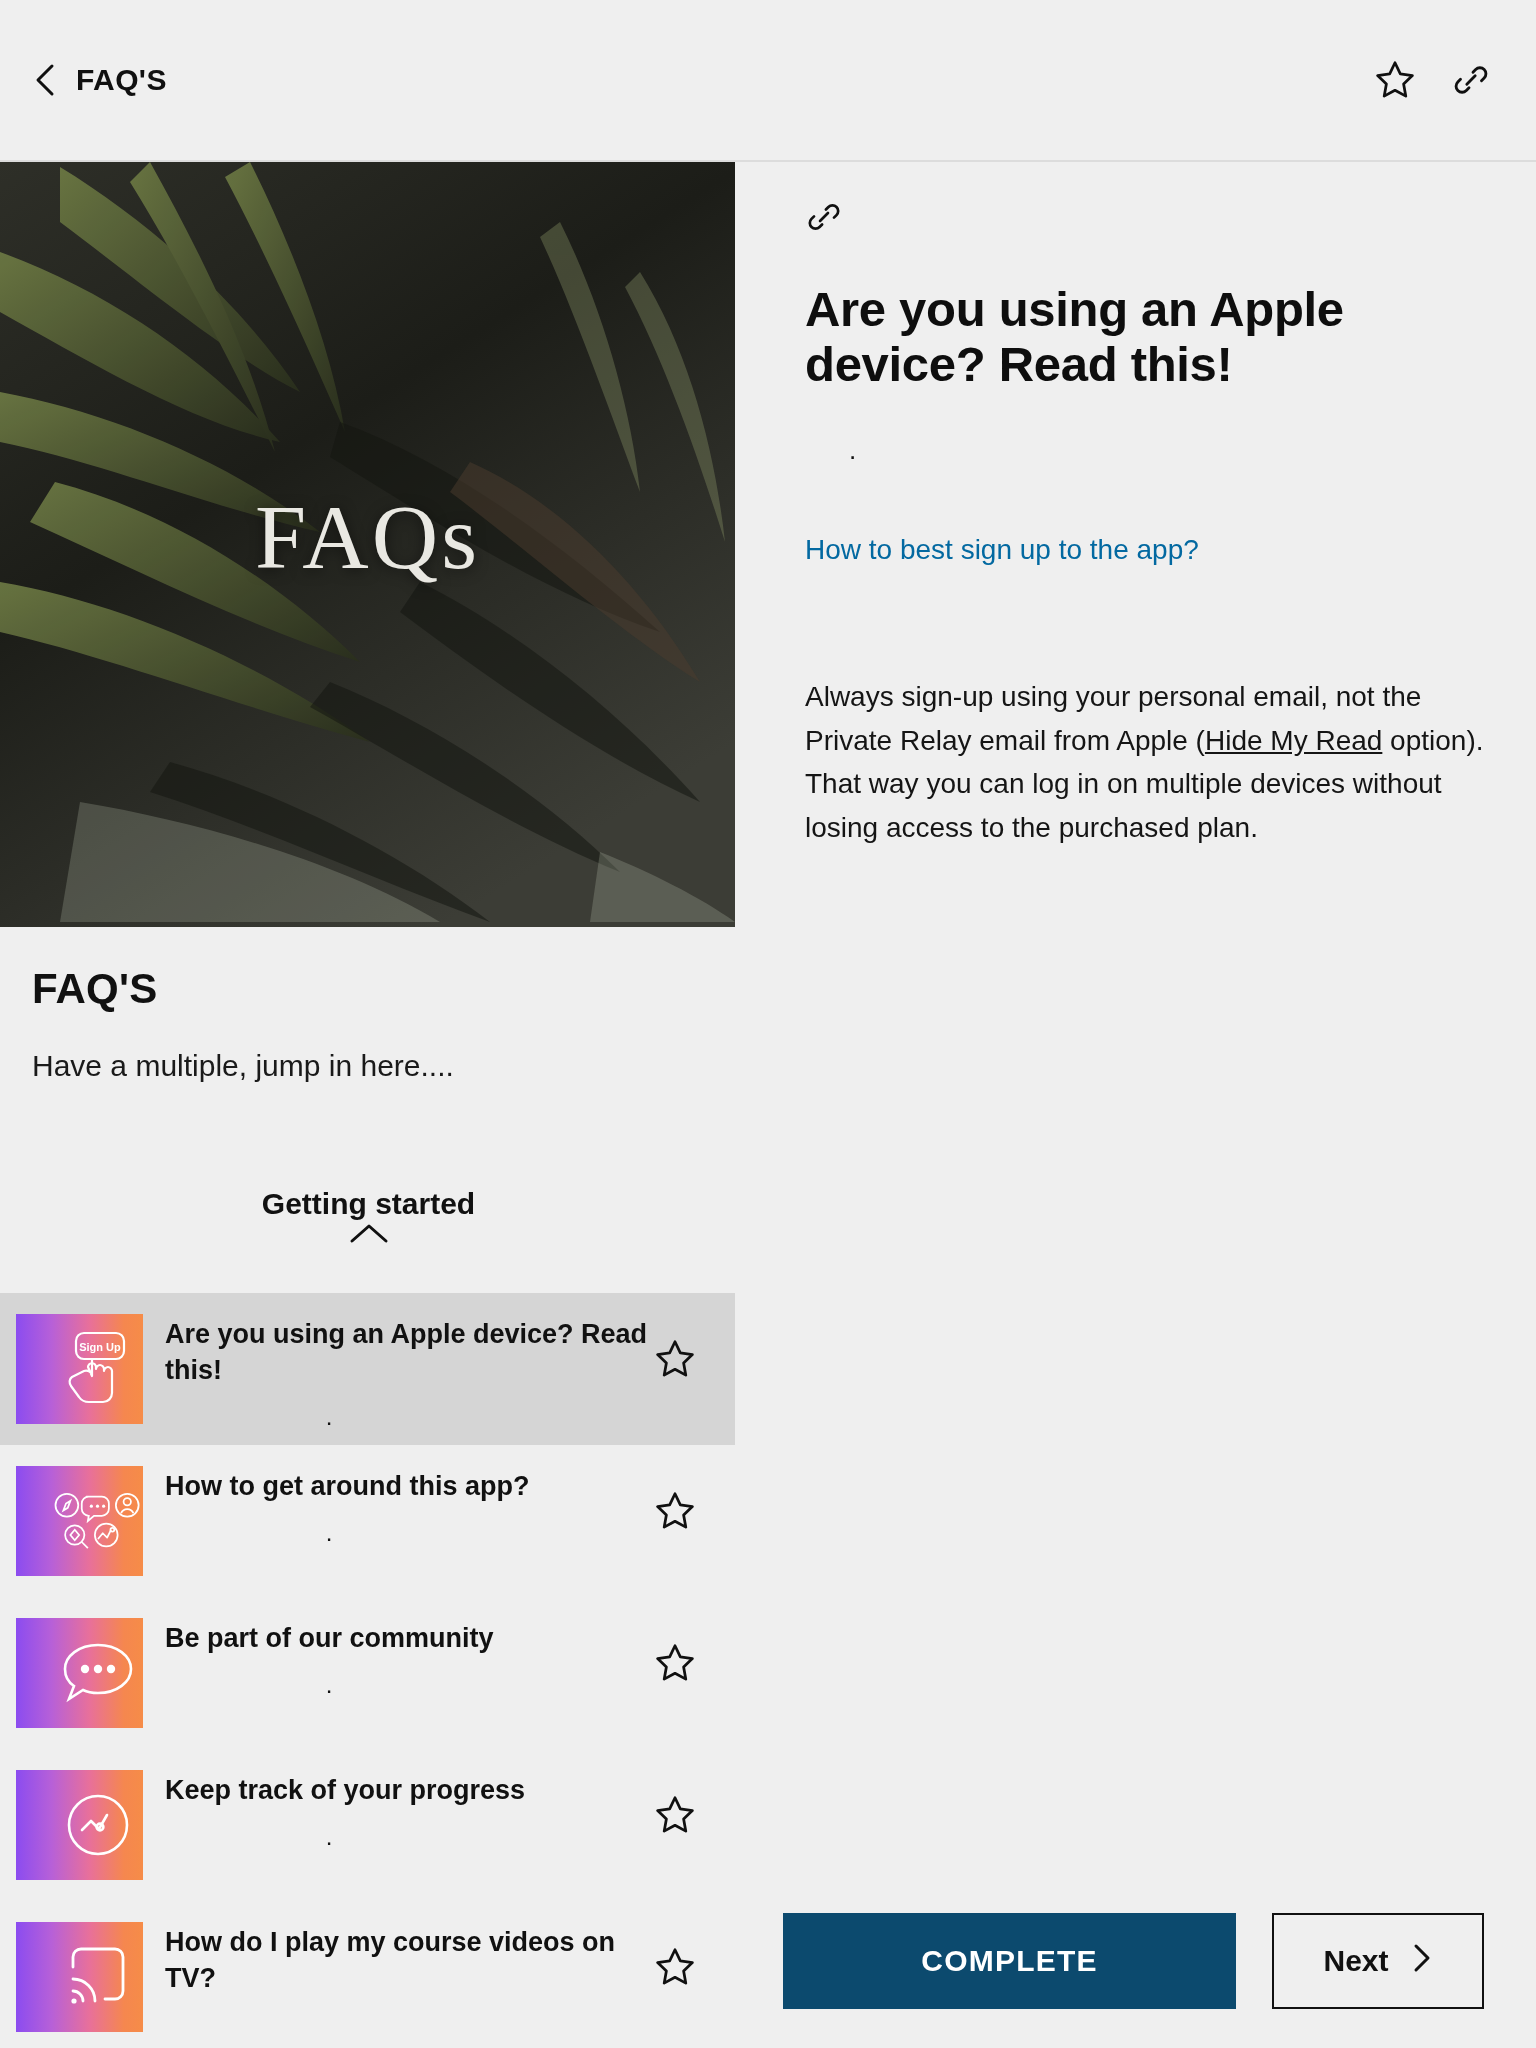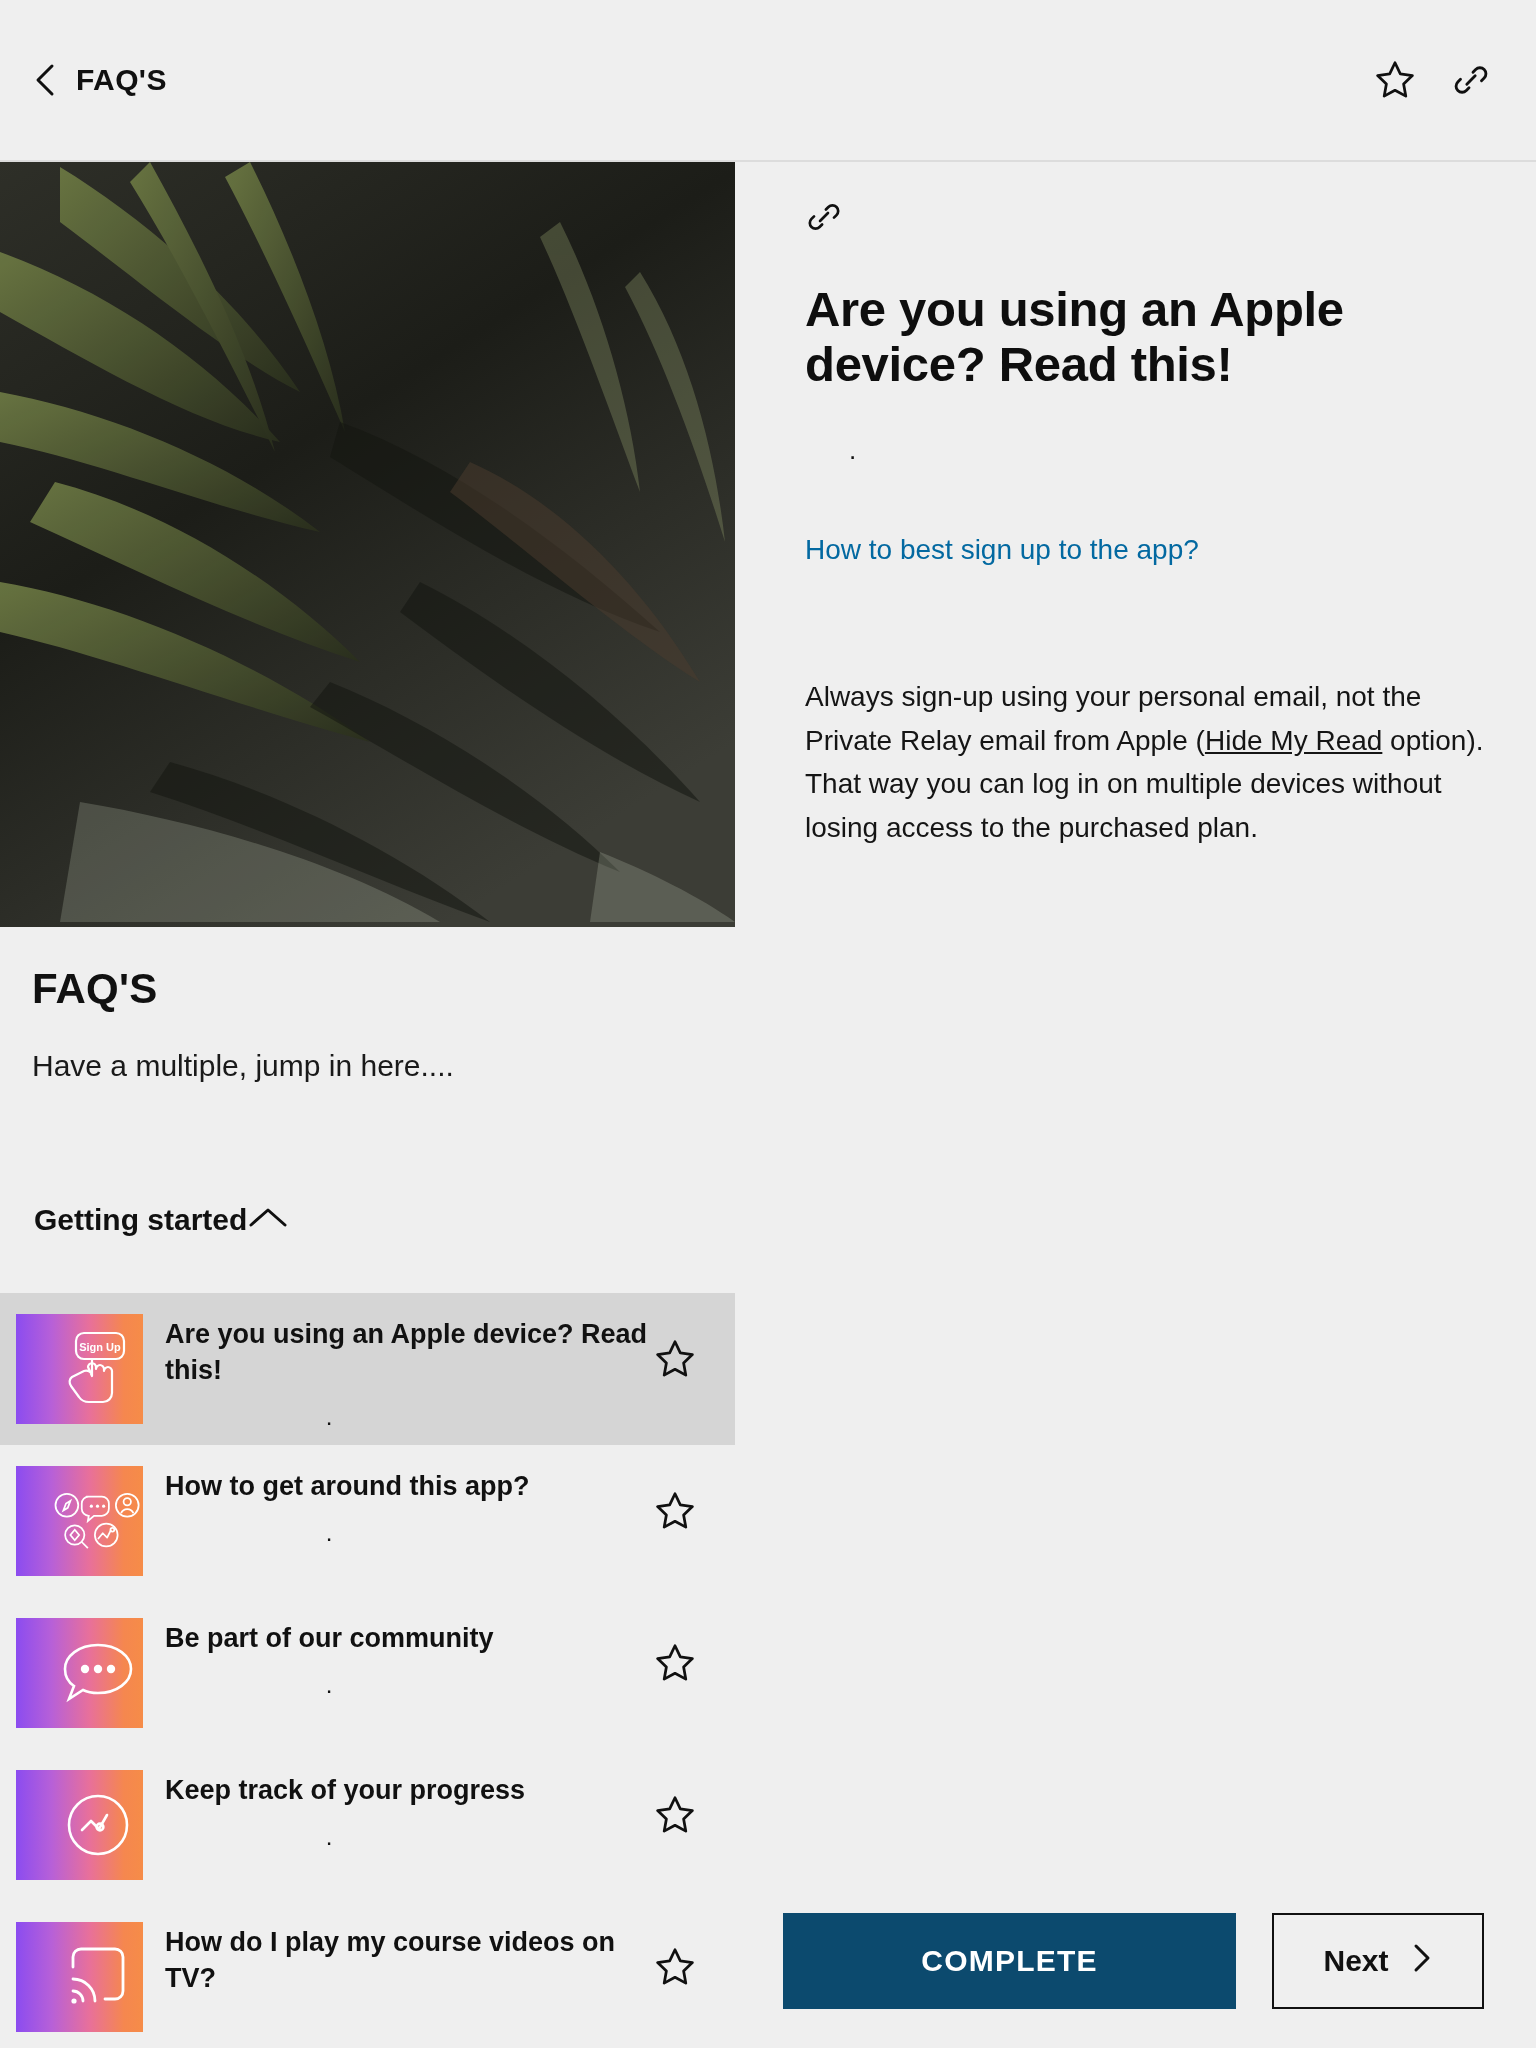--- a/index.html
+++ b/index.html
@@ -45,22 +45,22 @@
     text-shadow: 0 2px 14px rgba(0,0,0,.5);
   }
   .left-pad { padding: 0 32px; }
   .faq-title {
     font-size: 42px; font-weight: 700; letter-spacing: .2px;
     margin-top: 38px; color: #111;
   }
   .faq-sub { font-size: 30px; margin-top: 36px; color: #1a1a1a; font-weight: 400; }
 
   .accordion-head {
-    display: flex; align-items: center; justify-content: flex-start;
-    margin-top: 106px; padding: 0 32px 0 34px; height: 62px;
+    display: flex; align-items: center; justify-content: flex-end;
+    margin-top: 106px; padding: 0 32px 0 34px; height: 62px; flex-direction: column;
   }
   .accordion-title { font-size: 30px; font-weight: 700; color: #111; }
 
   .faq-list { margin-top: 42px; }
   .faq-item {
     display: flex; align-items: flex-start; gap: 0;
     height: 152px; position: relative;
   }
   .faq-item.selected { background: #d5d5d5; }
   .thumb {
@@ -176,20 +176,21 @@
         <g opacity="0.35" fill="#8f9a6b">
           <path d="M560 60 C600 140 630 240 640 330 C610 250 575 150 540 75 Z"></path>
           <path d="M640 110 C690 190 715 290 725 380 C700 300 665 200 625 125 Z"></path>
         </g>
         <g opacity="0.22" fill="#cfd4c0">
           <path d="M80 640 C200 660 340 700 440 760 L60 760 Z"></path>
           <path d="M600 690 C650 710 700 735 735 760 L590 760 Z"></path>
         </g>
         <path d="M470 300 C560 340 640 420 700 520 C620 470 530 390 450 330 Z" fill="#4b3b2e" opacity="0.5"></path>
       </svg>
+      <div class="hero-word">FAQs</div>
     </div>
 
     <div class="left-pad">
       <div class="faq-title">FAQ'S</div>
       <div class="faq-sub">Have a multiple, jump in here....</div>
     </div>
 
     <div class="accordion-head">
       <span class="accordion-title">Getting started</span>
       <span>

